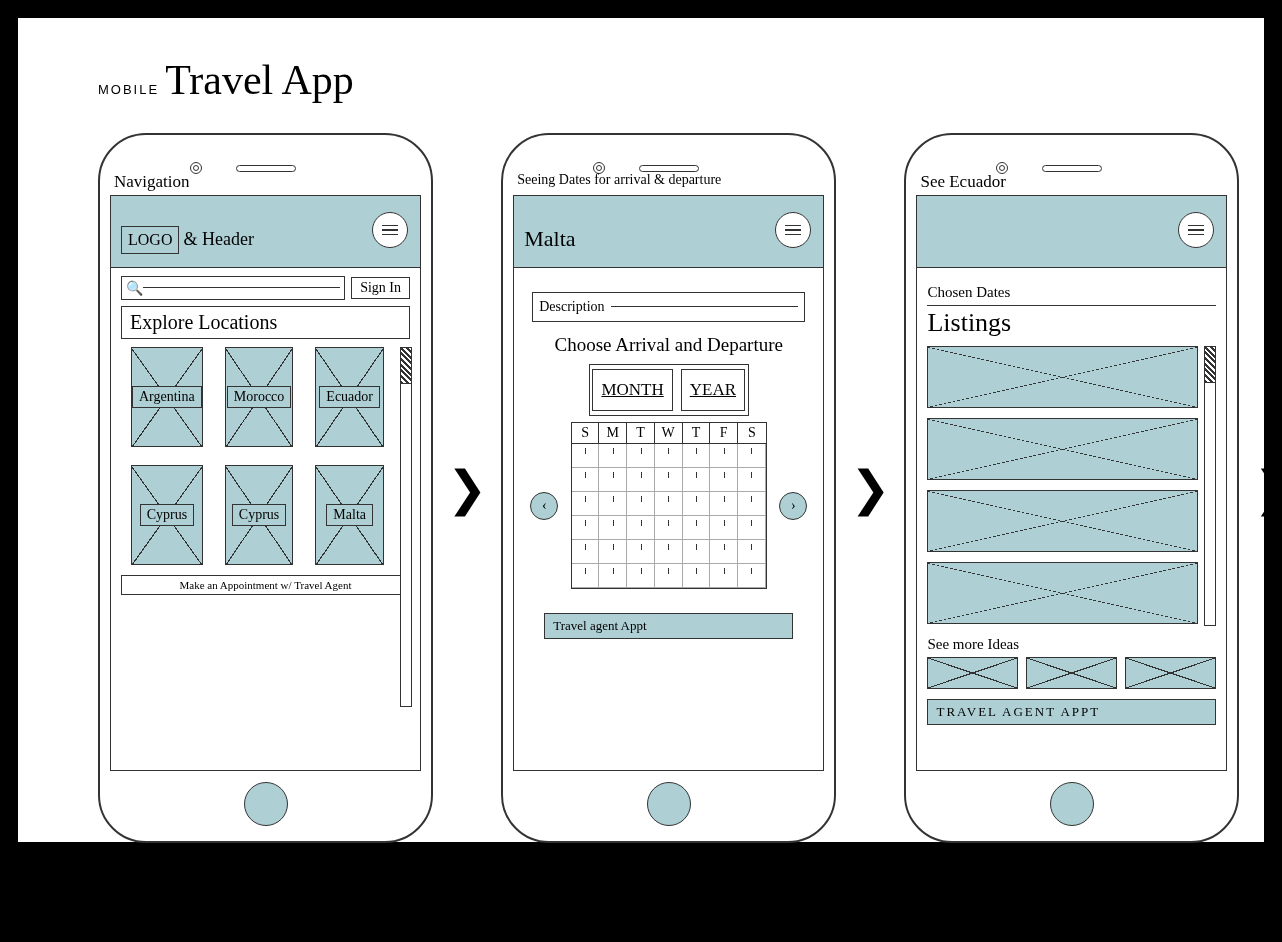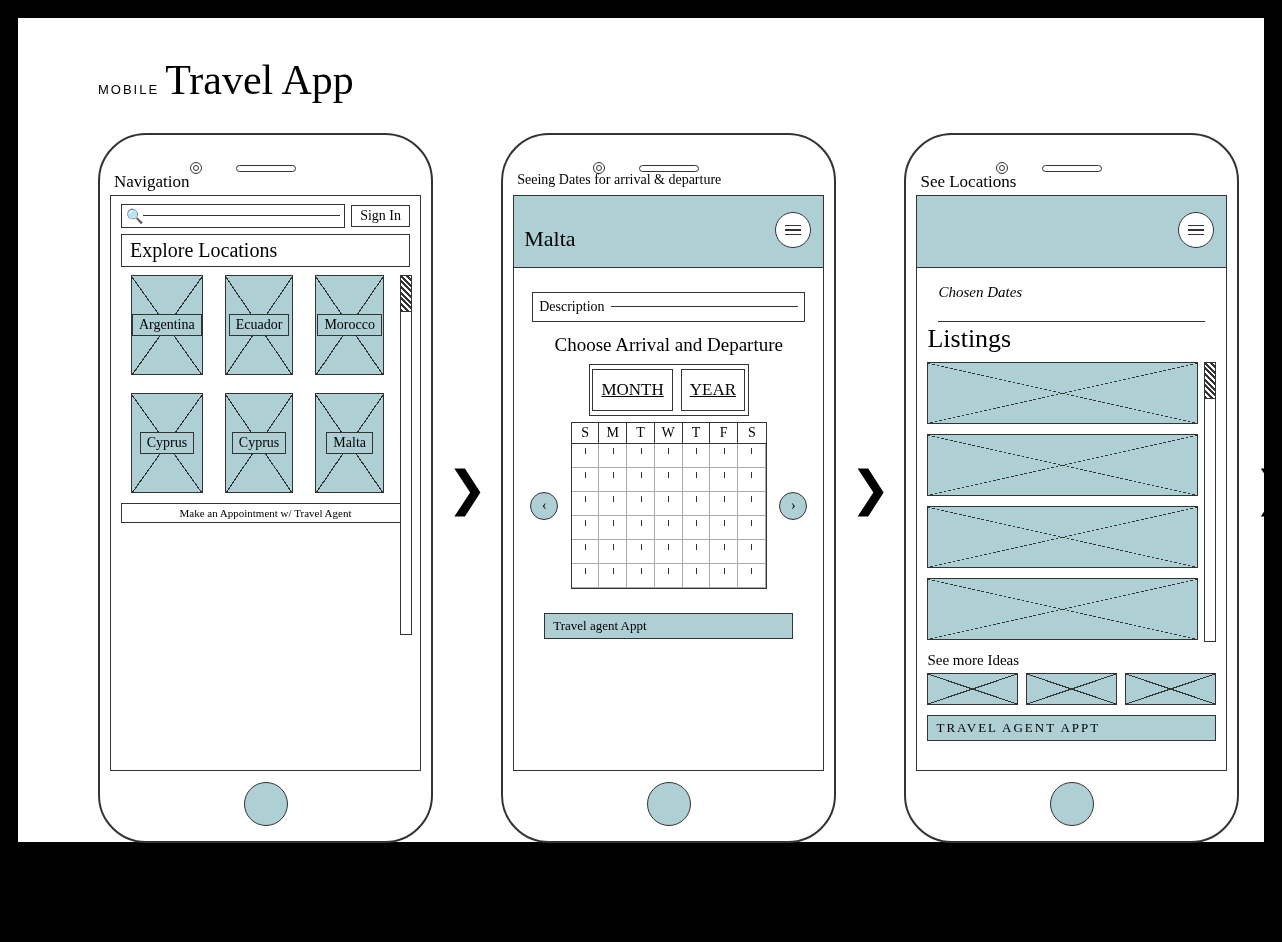--- a/index.html
+++ b/index.html
@@ -182,21 +182,21 @@
   .cal-cell{border-right:1px solid #aaa;border-bottom:1px solid #aaa;height:24px;position:relative;}
   .cal-cell::after{content:"";position:absolute;left:50%;top:4px;width:1px;height:6px;background:#333;}
   .nav-arrow{
     width:28px;height:28px;border:1.5px solid #333;border-radius:50%;background:#aecfd4;
     display:flex;align-items:center;justify-content:center;font-size:14px;
   }
   .cal-row{display:flex;align-items:center;justify-content:space-between;padding:0 6px;margin-top:6px;}
   .agent-btn{
     border:1.5px solid #333;background:#aecfd4;padding:4px 8px;font-size:13px;margin:24px 20px 0;
   }
-  .chosen{font-size:15px;margin:8px 11px 2px;border-bottom:1.5px solid #333;padding-bottom:20px;font-style:italic;}
+  .chosen{font-size:15px;margin:8px 0 2px;border-bottom:1.5px solid #333;padding-bottom:4px;}
   .listings-title{font-size:26px;margin:2px 0 8px;}
   .listing-row{display:flex;gap:6px;align-items:flex-start;}
   .listing-col{flex:1;display:flex;flex-direction:column;gap:10px;}
   .listing{height:62px;border:1.5px solid #333;background:#aecfd4;position:relative;}
   .listing .x1,.listing .x2{position:absolute;inset:0;}
   .listing .x1{background:linear-gradient(to top right,transparent 49.5%,#333 49.5%,#333 50%,transparent 50%);}
   .listing .x2{background:linear-gradient(to top left,transparent 49.5%,#333 49.5%,#333 50%,transparent 50%);}
   .ideas-title{font-size:15px;margin:10px 0 4px;}
   .ideas-row{display:flex;gap:8px;}
   .idea{flex:1;height:32px;border:1.5px solid #333;background:#aecfd4;position:relative;}
@@ -221,45 +221,54 @@
 
   <div class="phones">
 
     <div class="phone">
       <div class="phone-top">
         <div class="camera"></div>
         <div class="speaker"></div>
         <div class="phone-label">Navigation</div>
       </div>
       <div class="screen">
+        <div class="header-bar">
+          <span class="logo-box">LOGO</span>
+          <span class="header-text">&amp; Header</span>
+          <div class="hamburger">
+              <span></span>
+              <span></span>
+              <span></span>
+            </div>
+        </div>
         <div class="body">
           <div class="row">
             <div class="search-box">
               <span>🔍</span>
               <span class="squiggle"></span>
             </div>
             <div class="signin-btn">Sign In</div>
           </div>
           <div class="section-title">Explore Locations</div>
           <div class="grid-wrap">
             <div class="grid2">
               <div class="tile">
                   <div class="x1"></div>
                   <div class="x2"></div>
                   <span class="tile-label">Argentina</span>
                 </div>
               <div class="tile">
                   <div class="x1"></div>
                   <div class="x2"></div>
+                  <span class="tile-label">Morocco</span>
+                </div>
+              <div class="tile">
+                  <div class="x1"></div>
+                  <div class="x2"></div>
                   <span class="tile-label">Ecuador</span>
-                </div>
-              <div class="tile">
-                  <div class="x1"></div>
-                  <div class="x2"></div>
-                  <span class="tile-label">Morocco</span>
                 </div>
               <div class="tile">
                   <div class="x1"></div>
                   <div class="x2"></div>
                   <span class="tile-label">Cyprus</span>
                 </div>
               <div class="tile">
                   <div class="x1"></div>
                   <div class="x2"></div>
                   <span class="tile-label">Cyprus</span>
@@ -371,21 +380,21 @@
       </div>
       <div class="home-btn"></div>
     </div>
 
     <div class="flow-arrow">❯</div>
 
     <div class="phone">
       <div class="phone-top">
         <div class="camera"></div>
         <div class="speaker"></div>
-        <div class="phone-label">See Locations</div>
+        <div class="phone-label">See Ecuador</div>
       </div>
       <div class="screen">
         <div class="header-bar">
           <div class="hamburger">
               <span></span>
               <span></span>
               <span></span>
             </div>
         </div>
         <div class="body">

